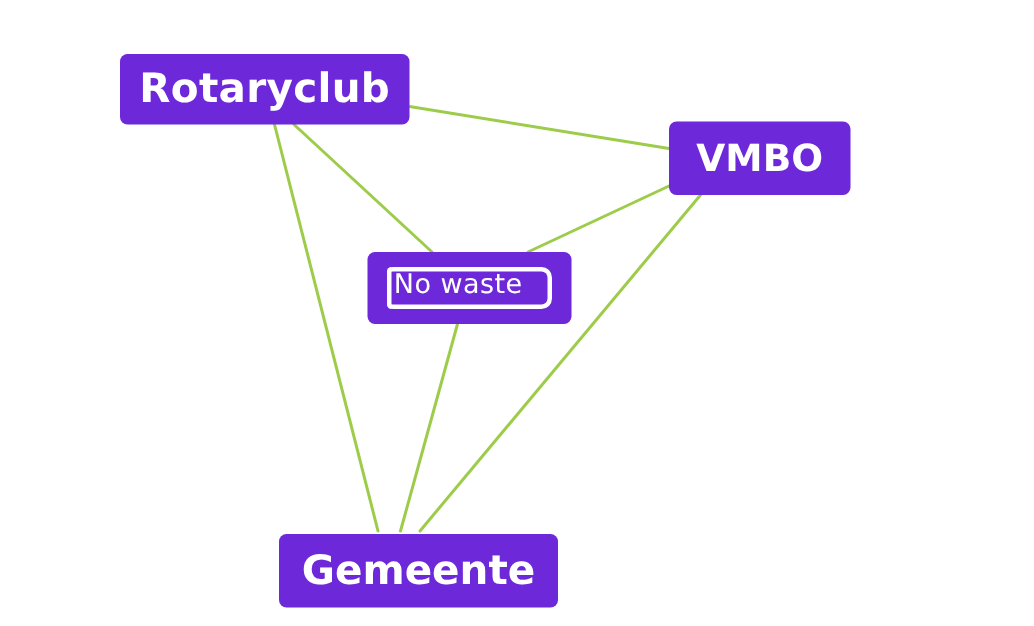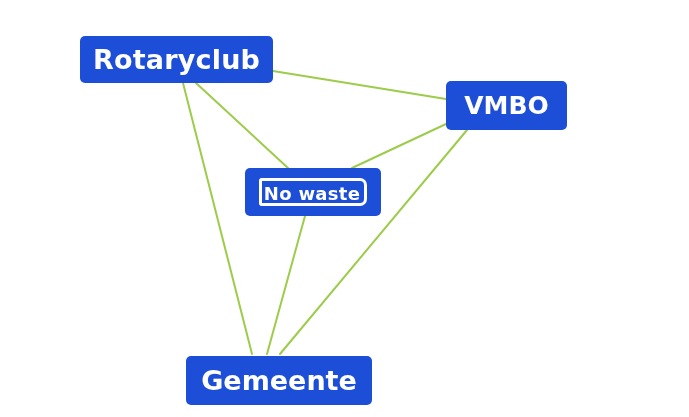--- a/index.html
+++ b/index.html
@@ -16,21 +16,21 @@
     }
     svg.edges {
       position: absolute;
       left: 0;
       top: 0;
       width: 689px;
       height: 417px;
     }
     .node {
       position: absolute;
-      background: #1d4ed8;
+      background: #6d28d9;
       border-radius: 5px;
       color: #ffffff;
       font-weight: bold;
       display: flex;
       align-items: center;
       justify-content: center;
       box-sizing: border-box;
       white-space: nowrap;
     }
     #node-rotaryclub {
@@ -47,26 +47,26 @@
     }
     #node-gemeente {
       left: 186px; top: 356px; width: 186px; height: 49px;
       font-size: 27px;
     }
     .logo-frame {
       position: relative;
       border: 3px solid #ffffff;
       border-left-width: 0;
       border-radius: 4px 7px 7px 4px;
-      padding: 0 4px 0 2px;
+      padding: 0 17px 0 2px;
       height: 22px;
       display: flex;
-      align-items: flex-end;
+      align-items: flex-start;
       font-size: 18px;
-      font-weight: bold;
+      font-weight: normal;
       line-height: 1;
       letter-spacing: 0.3px;
     }
     .logo-frame::before {
       content: "";
       position: absolute;
       left: 0;
       top: -3px;
       bottom: -3px;
       width: 3px;

